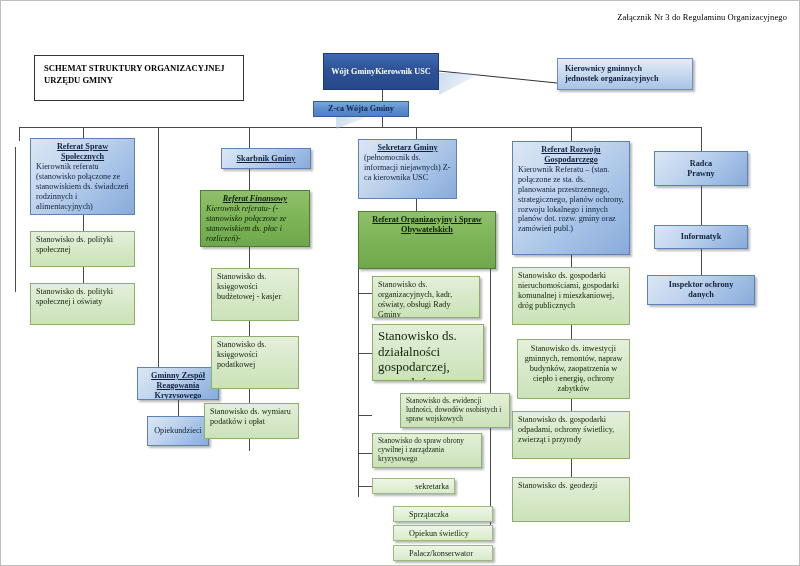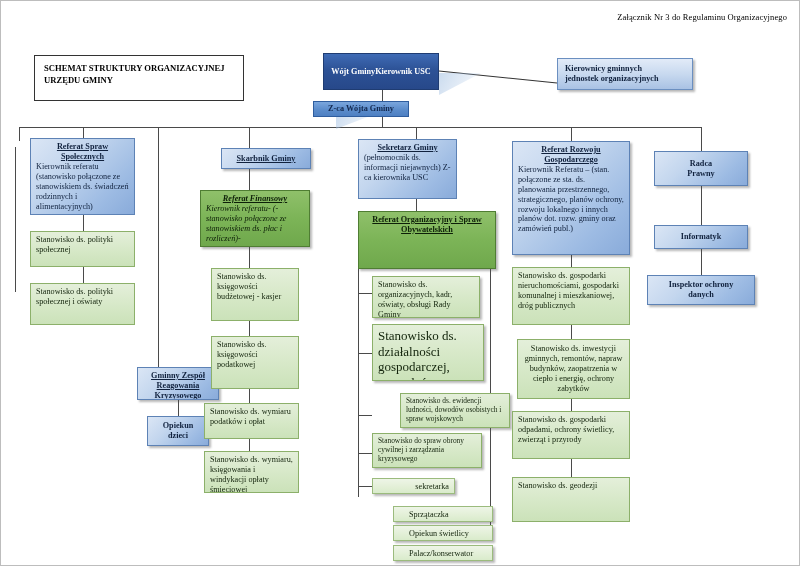--- a/index.html
+++ b/index.html
@@ -191,21 +191,21 @@
     <span class="t">Stanowisko ds. polityki społecznej i oświaty</span>
   </div>
 
   <div class="node blue-light shadow" style="left:136px;top:366px;width:82px;height:33px;">
     <span class="hd">Gminny Zespół</span>
     <span class="hd">Reagowania</span>
     <span class="hd">Kryzysowego</span>
   </div>
 
   <div class="node blue-light shadow" style="left:146px;top:415px;width:62px;height:30px;">
-    <div class="ctr" style="flex-direction:column;font-weight:bold;">
+    <div class="ctr" style="flex-direction:row;font-weight:normal;">
       <span class="t">Opiekun</span>
       <span class="t">dzieci</span>
     </div>
   </div>
 
   <div class="node blue-light shadow" style="left:220px;top:147px;width:90px;height:21px;">
     <div class="ctr">
         <span class="hd">Skarbnik Gminy</span>
       </div>
   </div>
@@ -220,23 +220,20 @@
   </div>
 
   <div class="node green-light" style="left:210px;top:335px;width:88px;height:53px;">
     <span class="t">Stanowisko ds. księgowości podatkowej</span>
   </div>
 
   <div class="node green-light" style="left:203px;top:402px;width:95px;height:36px;">
     <span class="t">Stanowisko ds. wymiaru podatków i opłat</span>
   </div>
 
-  <div class="node green-light" style="left:203px;top:450px;width:95px;height:42px;">
-    <span class="t">Stanowisko ds. wymiaru, księgowania i windykacji opłaty śmieciowej</span>
-  </div>
 
   <div class="node blue-light" style="left:357px;top:138px;width:99px;height:60px;">
     <span class="hd">Sekretarz Gminy</span>
     <span class="t">(pełnomocnik ds. informacji niejawnych) Z-ca kierownika USC</span>
   </div>
 
   <div class="node green-dark shadow" style="left:357px;top:210px;width:138px;height:58px;">
     <span class="hd">Referat Organizacyjny i Spraw</span>
     <span class="hd">Obywatelskich</span>
   </div>

